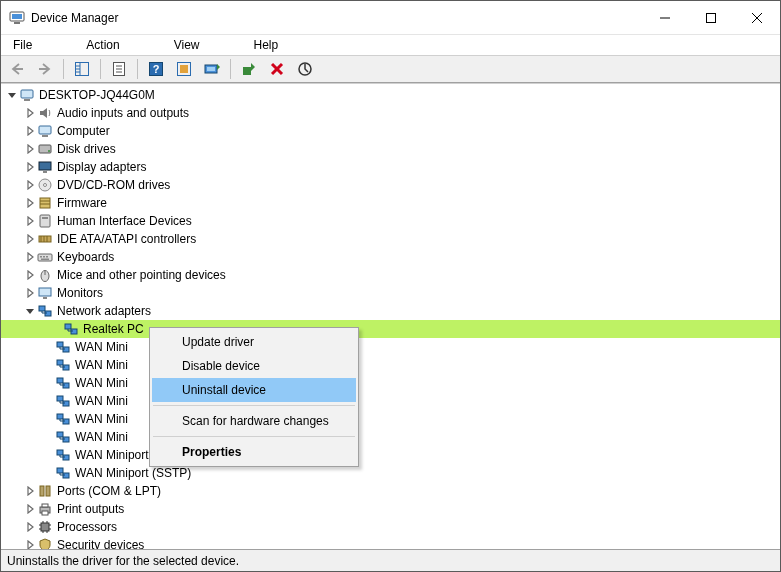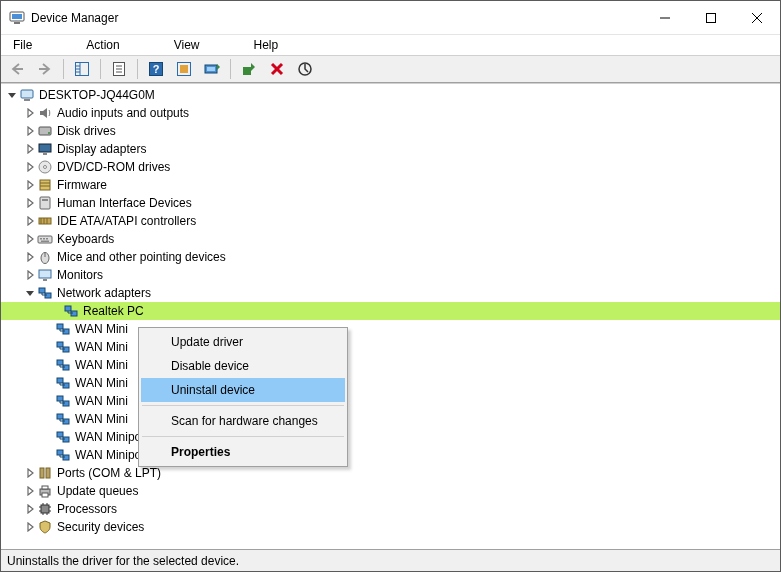--- a/index.html
+++ b/index.html
@@ -279,20 +279,35 @@
   </div>
         <div class="tree-row">
     <span class="indent" style="width:18px"></span>
     <span class="twisty">
             <svg width="10" height="10">
               <path d="M3 1 L8 5 L3 9 Z" fill="none" stroke="#6a6a6a" stroke-width="1.2"></path>
             </svg>
           </span>
     <span class="dev-icon">
             <svg width="16" height="16" viewBox="0 0 16 16">
+              <rect x="2" y="3" width="12" height="8" rx="1" fill="#cfe6f7" stroke="#3b6d9a"></rect>
+              <rect x="5" y="12" width="6" height="2" fill="#888"></rect>
+            </svg>
+          </span>
+    <span class="lbl">Computer</span>
+  </div>
+        <div class="tree-row">
+    <span class="indent" style="width:18px"></span>
+    <span class="twisty">
+            <svg width="10" height="10">
+              <path d="M3 1 L8 5 L3 9 Z" fill="none" stroke="#6a6a6a" stroke-width="1.2"></path>
+            </svg>
+          </span>
+    <span class="dev-icon">
+            <svg width="16" height="16" viewBox="0 0 16 16">
               <rect x="2" y="4" width="12" height="8" rx="1" fill="#bcbcbc" stroke="#555"></rect>
               <circle cx="12" cy="10" r="1" fill="#3a8a3a"></circle>
             </svg>
           </span>
     <span class="lbl">Disk drives</span>
   </div>
         <div class="tree-row">
     <span class="indent" style="width:18px"></span>
     <span class="twisty">
             <svg width="10" height="10">
@@ -564,21 +579,21 @@
               <path d="M3 1 L8 5 L3 9 Z" fill="none" stroke="#6a6a6a" stroke-width="1.2"></path>
             </svg>
           </span>
     <span class="dev-icon">
             <svg width="16" height="16" viewBox="0 0 16 16">
               <rect x="3" y="6" width="10" height="6" fill="#bbb" stroke="#555"></rect>
               <rect x="5" y="3" width="6" height="3" fill="#fff" stroke="#555"></rect>
               <rect x="5" y="10" width="6" height="4" fill="#fff" stroke="#555"></rect>
             </svg>
           </span>
-    <span class="lbl">Update queues</span>
+    <span class="lbl">Print outputs</span>
   </div>
         <div class="tree-row">
     <span class="indent" style="width:18px"></span>
     <span class="twisty">
             <svg width="10" height="10">
               <path d="M3 1 L8 5 L3 9 Z" fill="none" stroke="#6a6a6a" stroke-width="1.2"></path>
             </svg>
           </span>
     <span class="dev-icon">
             <svg width="16" height="16" viewBox="0 0 16 16">
@@ -604,21 +619,21 @@
           </span>
     <span class="dev-icon">
             <svg width="16" height="16" viewBox="0 0 16 16">
               <path d="M8 2l5 2v4c0 4-5 6-5 6s-5-2-5-6V4z" fill="#d9c06b" stroke="#7a6520"></path>
             </svg>
           </span>
     <span class="lbl">Security devices</span>
   </div>
       </div>
 
-    <div class="context-menu" id="ctx" style="left: 137px; top: 243px; position: absolute;">
+    <div class="context-menu" id="ctx" style="left: 148px; top: 243px; position: absolute;">
       <div class="cm-item">Update driver</div>
       <div class="cm-item">Disable device</div>
       <div class="cm-item hover">Uninstall device</div>
       <div class="cm-sep"></div>
       <div class="cm-item">Scan for hardware changes</div>
       <div class="cm-sep"></div>
       <div class="cm-item bold">Properties</div>
     </div>
   </div>
 

